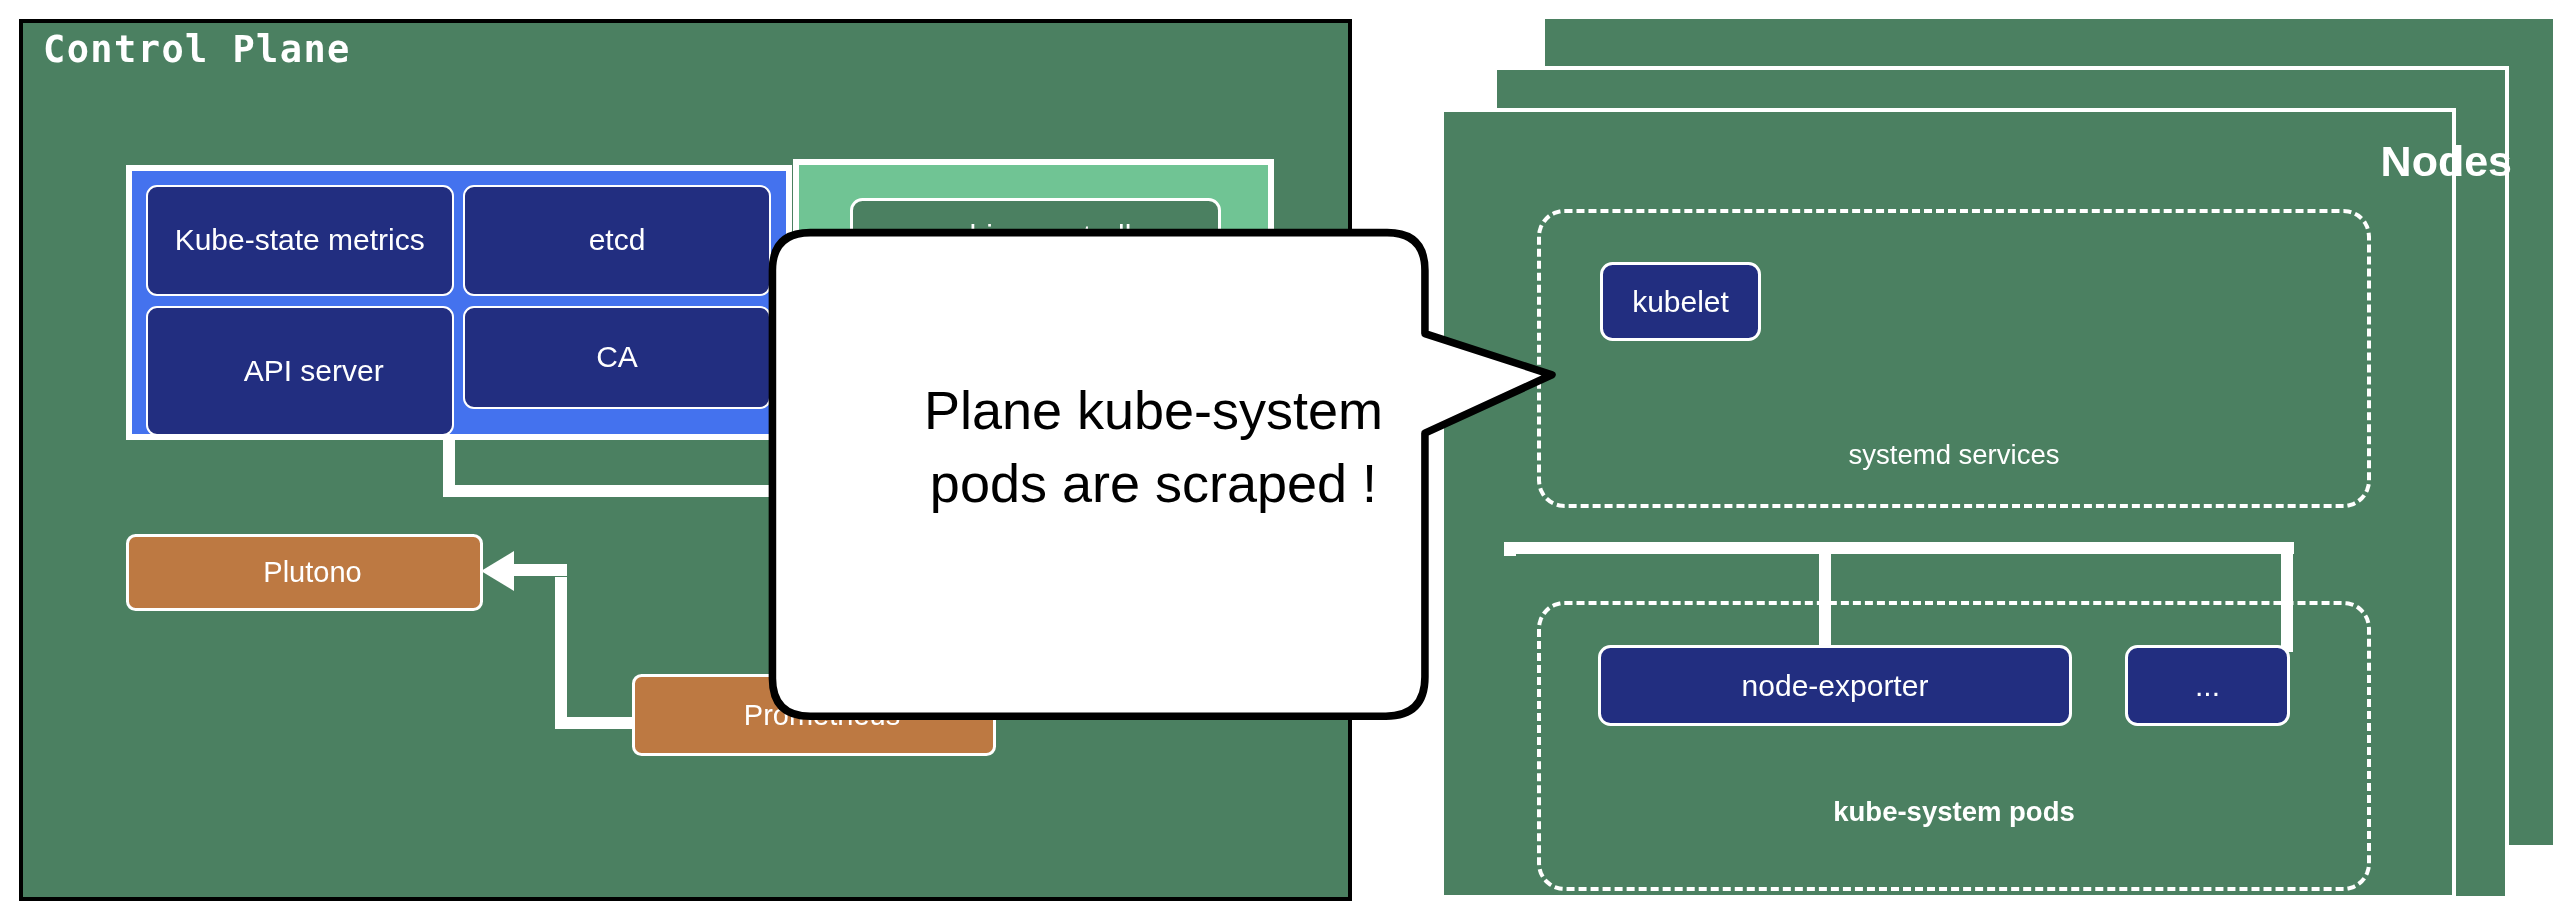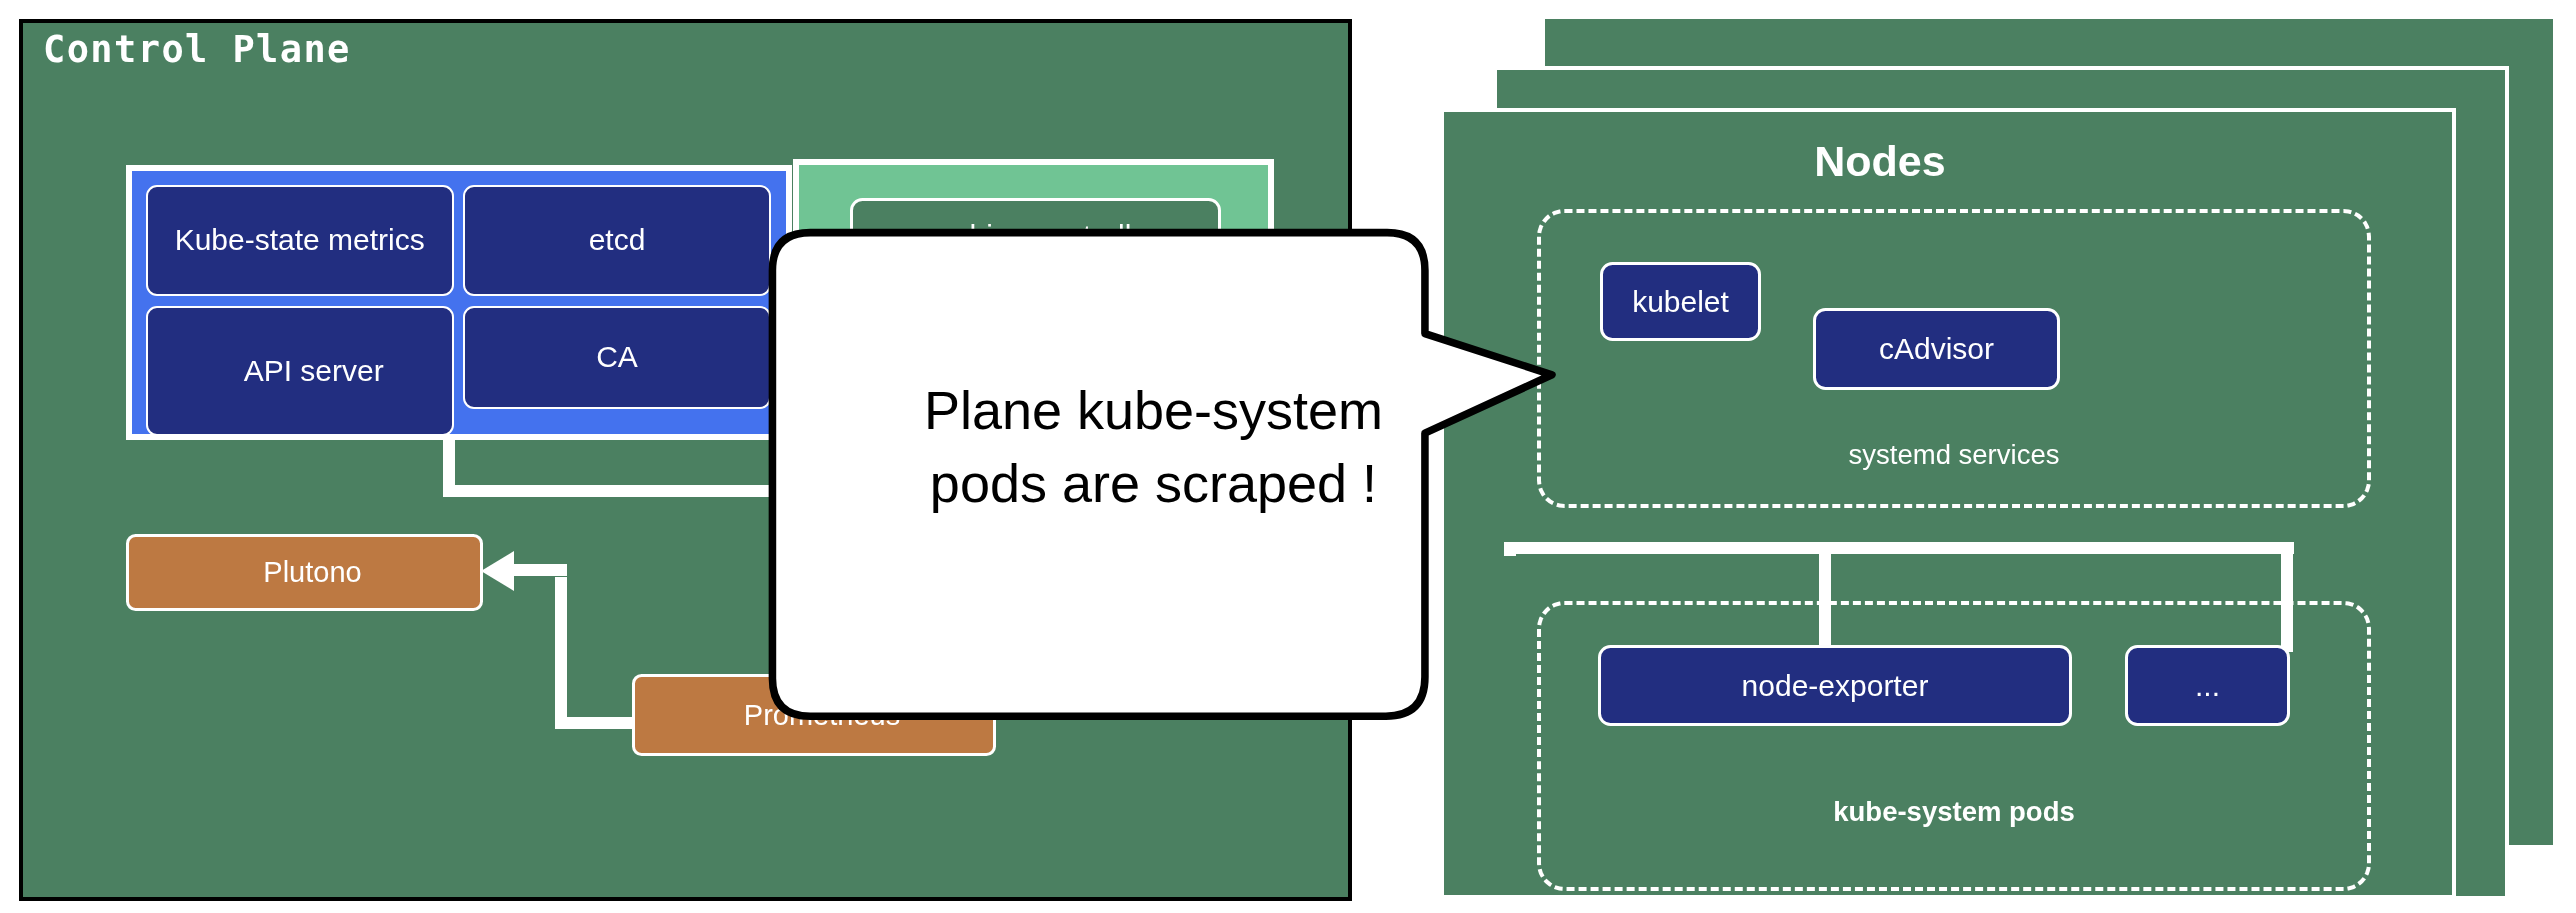--- a/index.html
+++ b/index.html
@@ -70,21 +70,21 @@
     border-right:33px solid #ffffff;
   }
 
   
   .node-card{background:#4b8061;border:4.1px solid #ffffff;}
   #node-card-3{left:1541px;top:15px;width:1016px;height:834px;}
   #node-card-2{left:1493px;top:66px;width:1016px;height:834px;}
   #node-card-1{left:1440px;top:108px;width:1016px;height:791px;}
 
   #nodes-title{
-    left:1372px;top:137px;width:1016px;text-align:center;
+    left:1496px;top:137px;width:1016px;text-align:right;
     font-weight:bold;font-size:43px;color:#ffffff;
   }
 
   
   .dashed-group{
     border:4.1px dashed #ffffff;border-radius:27.5px;
   }
   #systemd-group{left:1537px;top:209px;width:834px;height:299px;}
   #pods-group{left:1537px;top:601px;width:834px;height:290px;}
   .group-caption{
@@ -169,23 +169,20 @@
   <div class="abs node-card" id="node-card-2"></div>
   <div class="abs node-card" id="node-card-1"></div>
 
   <div class="abs" id="nodes-title">Nodes</div>
 
   <div class="abs dashed-group" id="systemd-group"></div>
   <div class="group-caption" id="systemd-caption">systemd services</div>
 
   <div class="abs node-box" id="kubelet">
     <span>kubelet</span>
-  </div>
-  <div class="abs node-box" id="cadvisor">
-    <span>cAdvisor</span>
   </div>
 
   <div class="abs wline" id="nd-conn-h"></div>
   <div class="abs wline" id="nd-conn-spur"></div>
   <div class="abs wline" id="nd-conn-v-left"></div>
   <div class="abs wline" id="nd-conn-v-right"></div>
 
   <div class="abs dashed-group" id="pods-group"></div>
   <div class="group-caption" id="pods-caption">kube-system pods</div>
 

